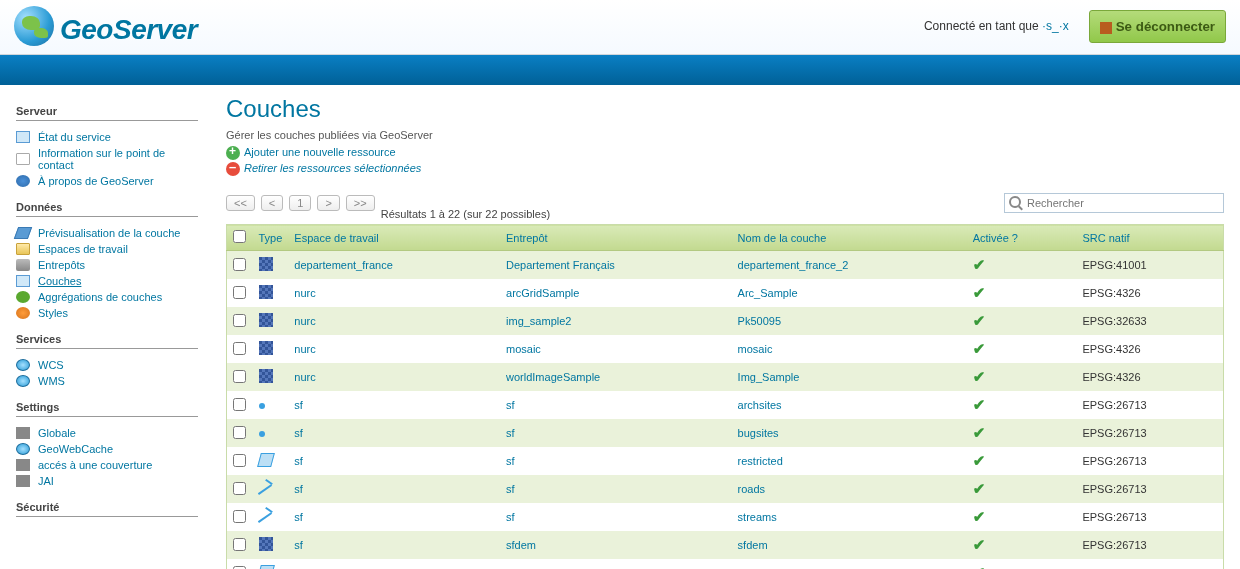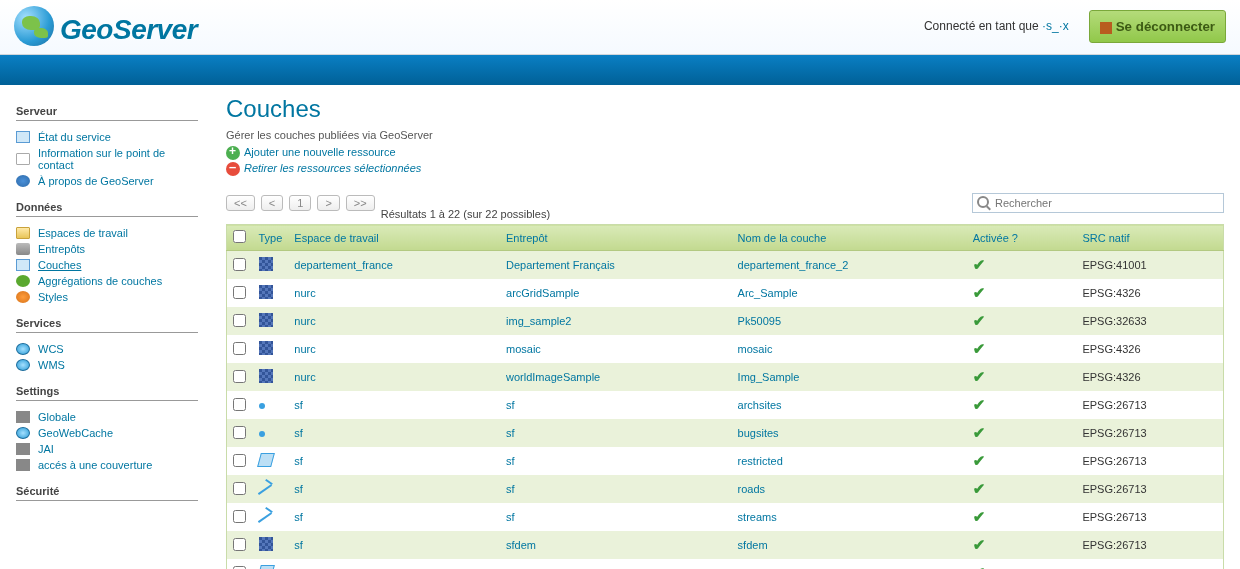--- a/index.html
+++ b/index.html
@@ -43,21 +43,21 @@
 .action-links div { display: flex; gap: 4px; padding: 1px 0; }
 .act-add { width:14px; height:14px; background:#4caf50; border-radius:50%; position:relative; }
 .act-add::after { content:"+"; color:#fff; font-weight:bold; position:absolute; left:3px; top:-2px; font-size:12px;}
 .act-del { width:14px; height:14px; background:#e74c3c; border-radius:50%; position:relative; }
 .act-del::after { content:"–"; color:#fff; font-weight:bold; position:absolute; left:3px; top:-3px; font-size:13px;}
 .italic { font-style: italic; }
 
 .pager-row { display:flex; align-items:center; gap:6px; margin-bottom:4px; }
 .pager-btn { border:1px solid #bbb; background:linear-gradient(#fff,#eee); border-radius:3px; padding:1px 7px; color:#888; cursor:pointer; font-size:11px; }
 .pager-text { color:#444;margin-top:23px; }
-.search-wrap { margin-left:auto; display:flex; align-items:center; border:1px solid #b5c8d8; background:#fff; padding:2px 4px; width:252px; }
+.search-wrap { margin-left:auto; display:flex; align-items:center; border:1px solid #b5c8d8; background:#fff; padding:2px 4px; width:220px; }
 .search-icon { width:14px; height:14px; position:relative; }
 .search-icon::before { content:""; width:8px; height:8px; border:2px solid #888; border-radius:50%; position:absolute; top:0; left:0; }
 .search-icon::after { content:""; width:5px; height:2px; background:#888; position:absolute; bottom:1px; right:0; transform:rotate(45deg); }
 .search-input { border:none; outline:none; font-size:11px; flex:1; padding-left:4px; }
 
 table.data { width:100%; border-collapse:collapse; border:1px solid #c9dca9; }
 table.data th { background: linear-gradient(#d9eab8, #c2d98f); text-align:left; padding:5px 6px; font-size:11px; color:#0076a1; border-bottom:1px solid #b3c981; font-weight:normal;}
 table.data th:first-child, table.data td:first-child { width:26px; text-align:center; }
 table.data td { padding:5px 6px; font-size:11px; }
 table.data tr.even td { background:#eaf2da; }
@@ -107,20 +107,24 @@
           <a>Information sur le point de contact</a>
         </li>
         <li>
           <span class="sb-icon i-info"></span>
           <a>À propos de GeoServer</a>
         </li>
       </ul>
       <h4>Données</h4>
       <ul>
         <li>
+          <span class="sb-icon i-layer"></span>
+          <a>Prévisualisation de la couche</a>
+        </li>
+        <li>
           <span class="sb-icon i-folder"></span>
           <a>Espaces de travail</a>
         </li>
         <li>
           <span class="sb-icon i-db"></span>
           <a>Entrepôts</a>
         </li>
         <li>
           <span class="sb-icon i-doc-blue"></span>
           <a class="underline-link">Couches</a>
@@ -150,25 +154,25 @@
         <li>
           <span class="sb-icon i-wrench"></span>
           <a>Globale</a>
         </li>
         <li>
           <span class="sb-icon i-globe"></span>
           <a>GeoWebCache</a>
         </li>
         <li>
           <span class="sb-icon i-wrench"></span>
+          <a>accés à une couverture</a>
+        </li>
+        <li>
+          <span class="sb-icon i-wrench"></span>
           <a>JAI</a>
-        </li>
-        <li>
-          <span class="sb-icon i-wrench"></span>
-          <a>accés à une couverture</a>
         </li>
       </ul>
       <h4>Sécurité</h4>
       <ul></ul>
     </div>
 
   <div class="main">
     <div class="main-inner">
       <h1 class="page-title">Couches</h1>
       <div class="page-desc">Gérer les couches publiées via GeoServer</div>

